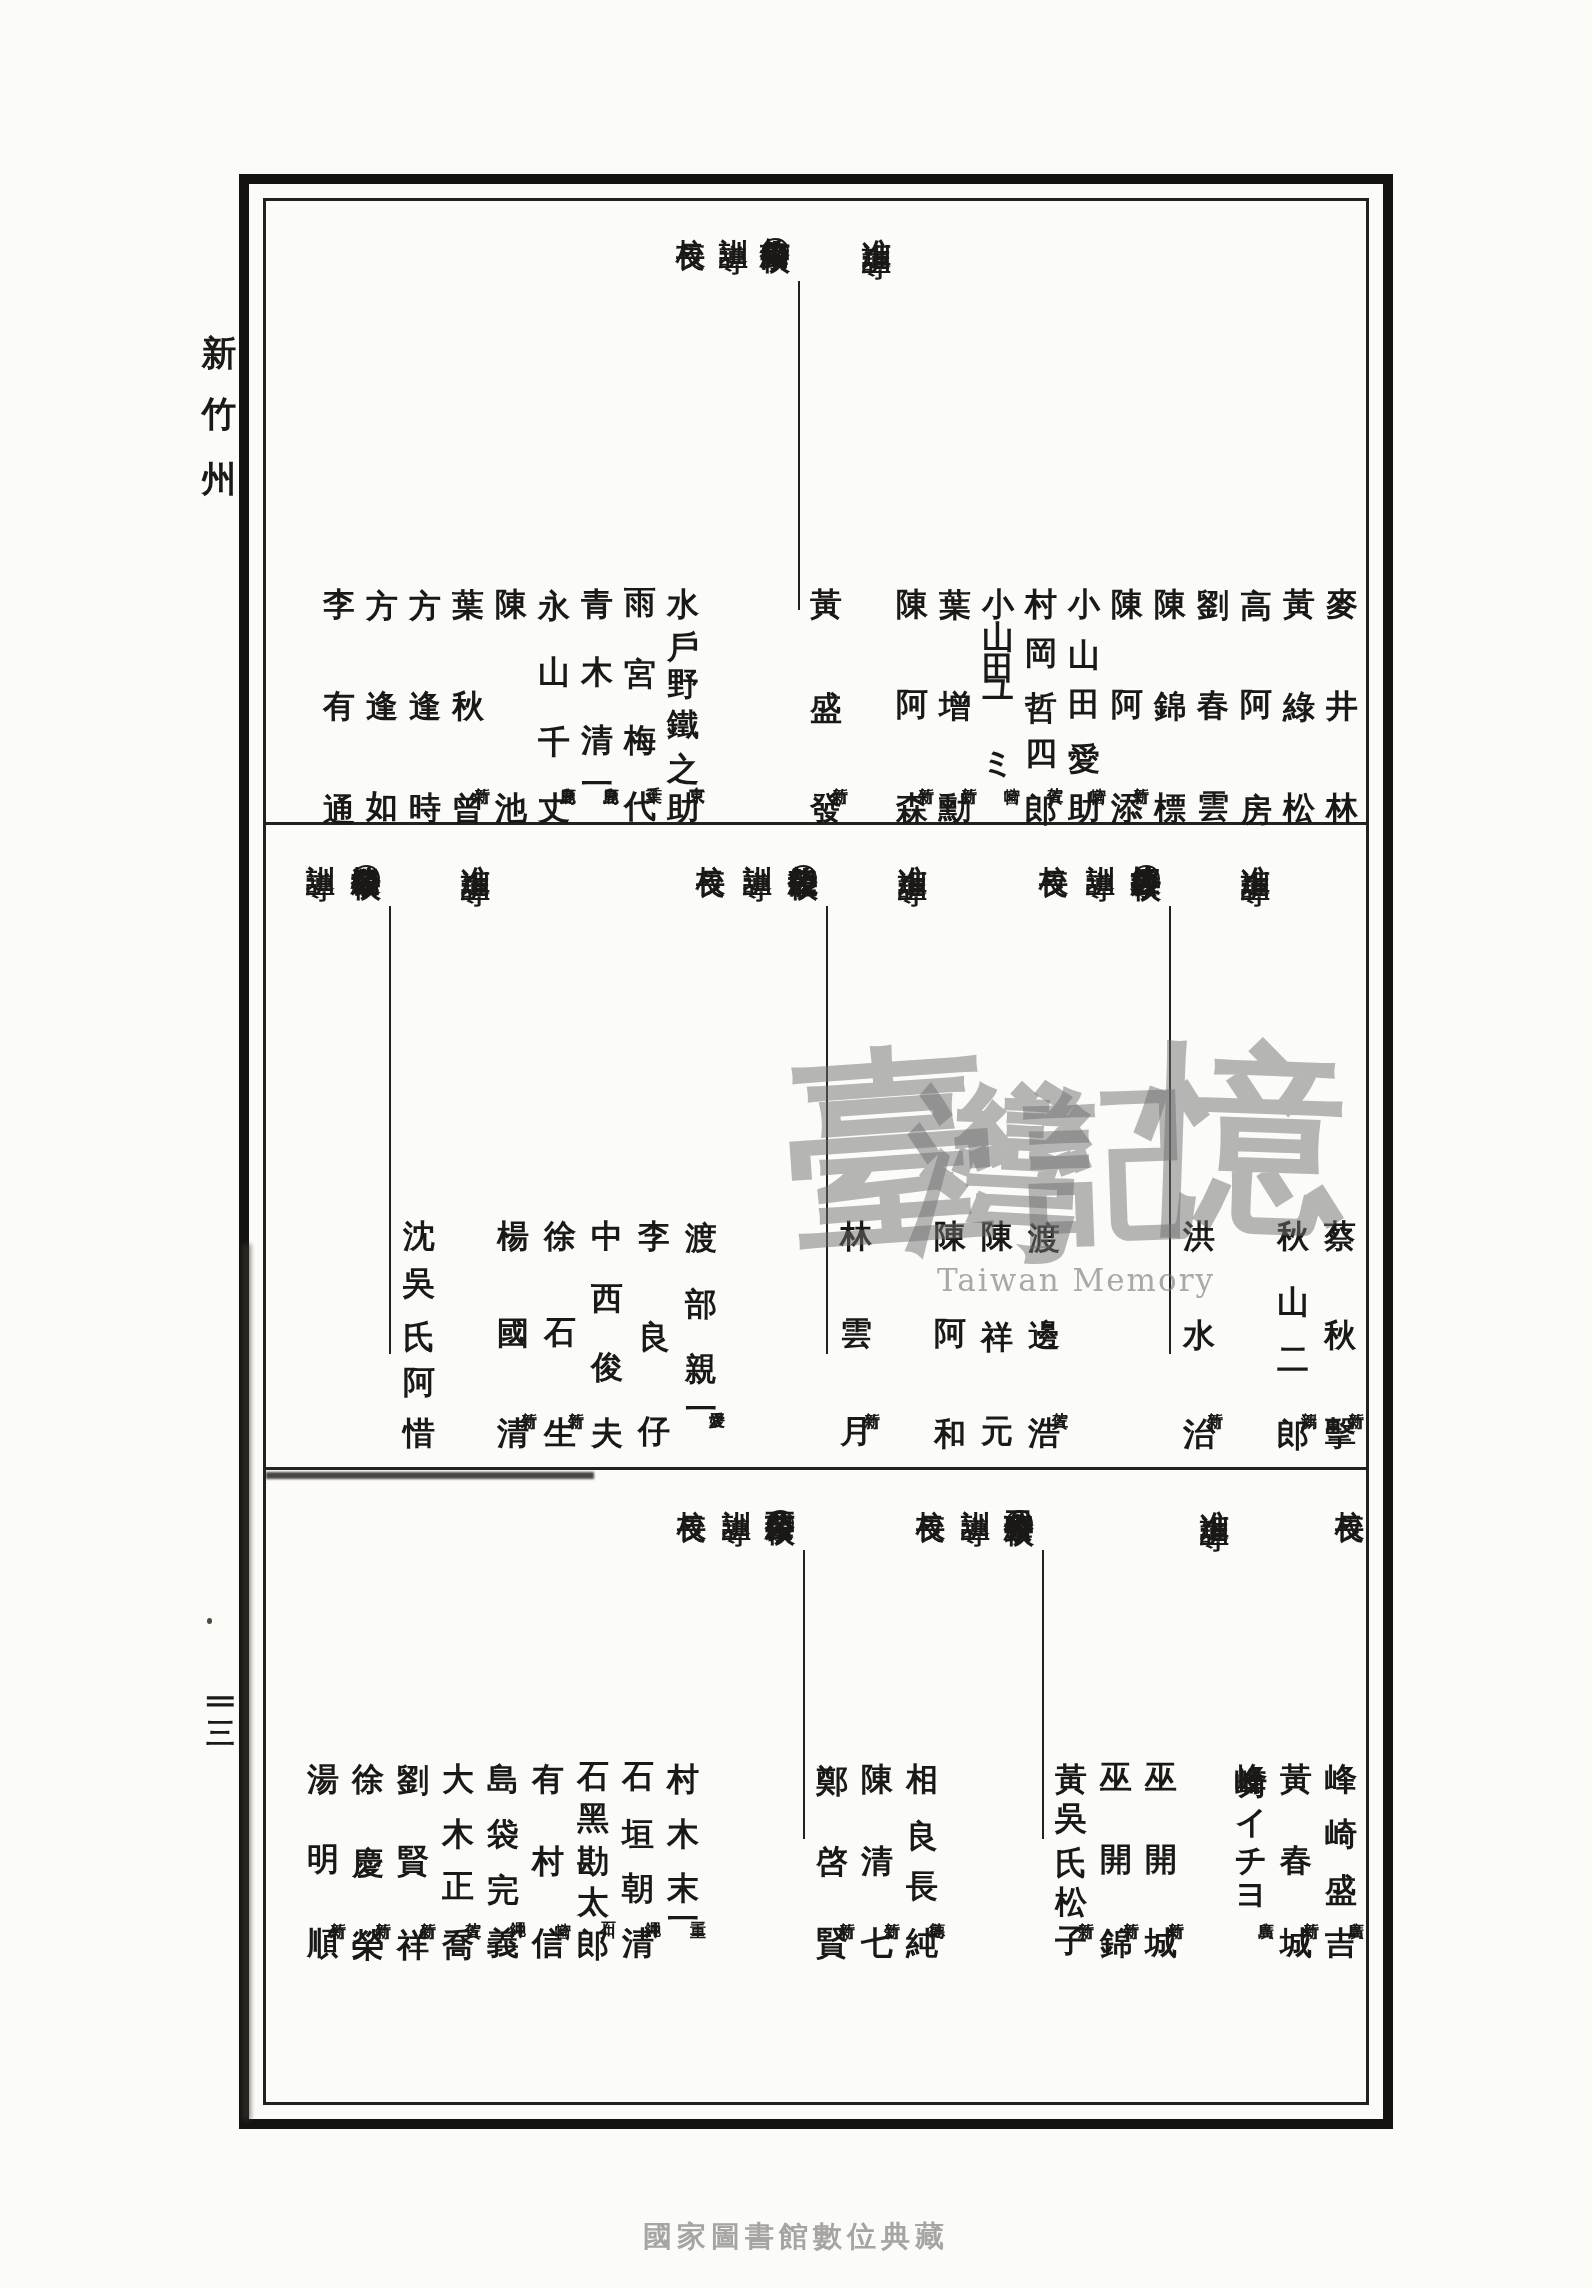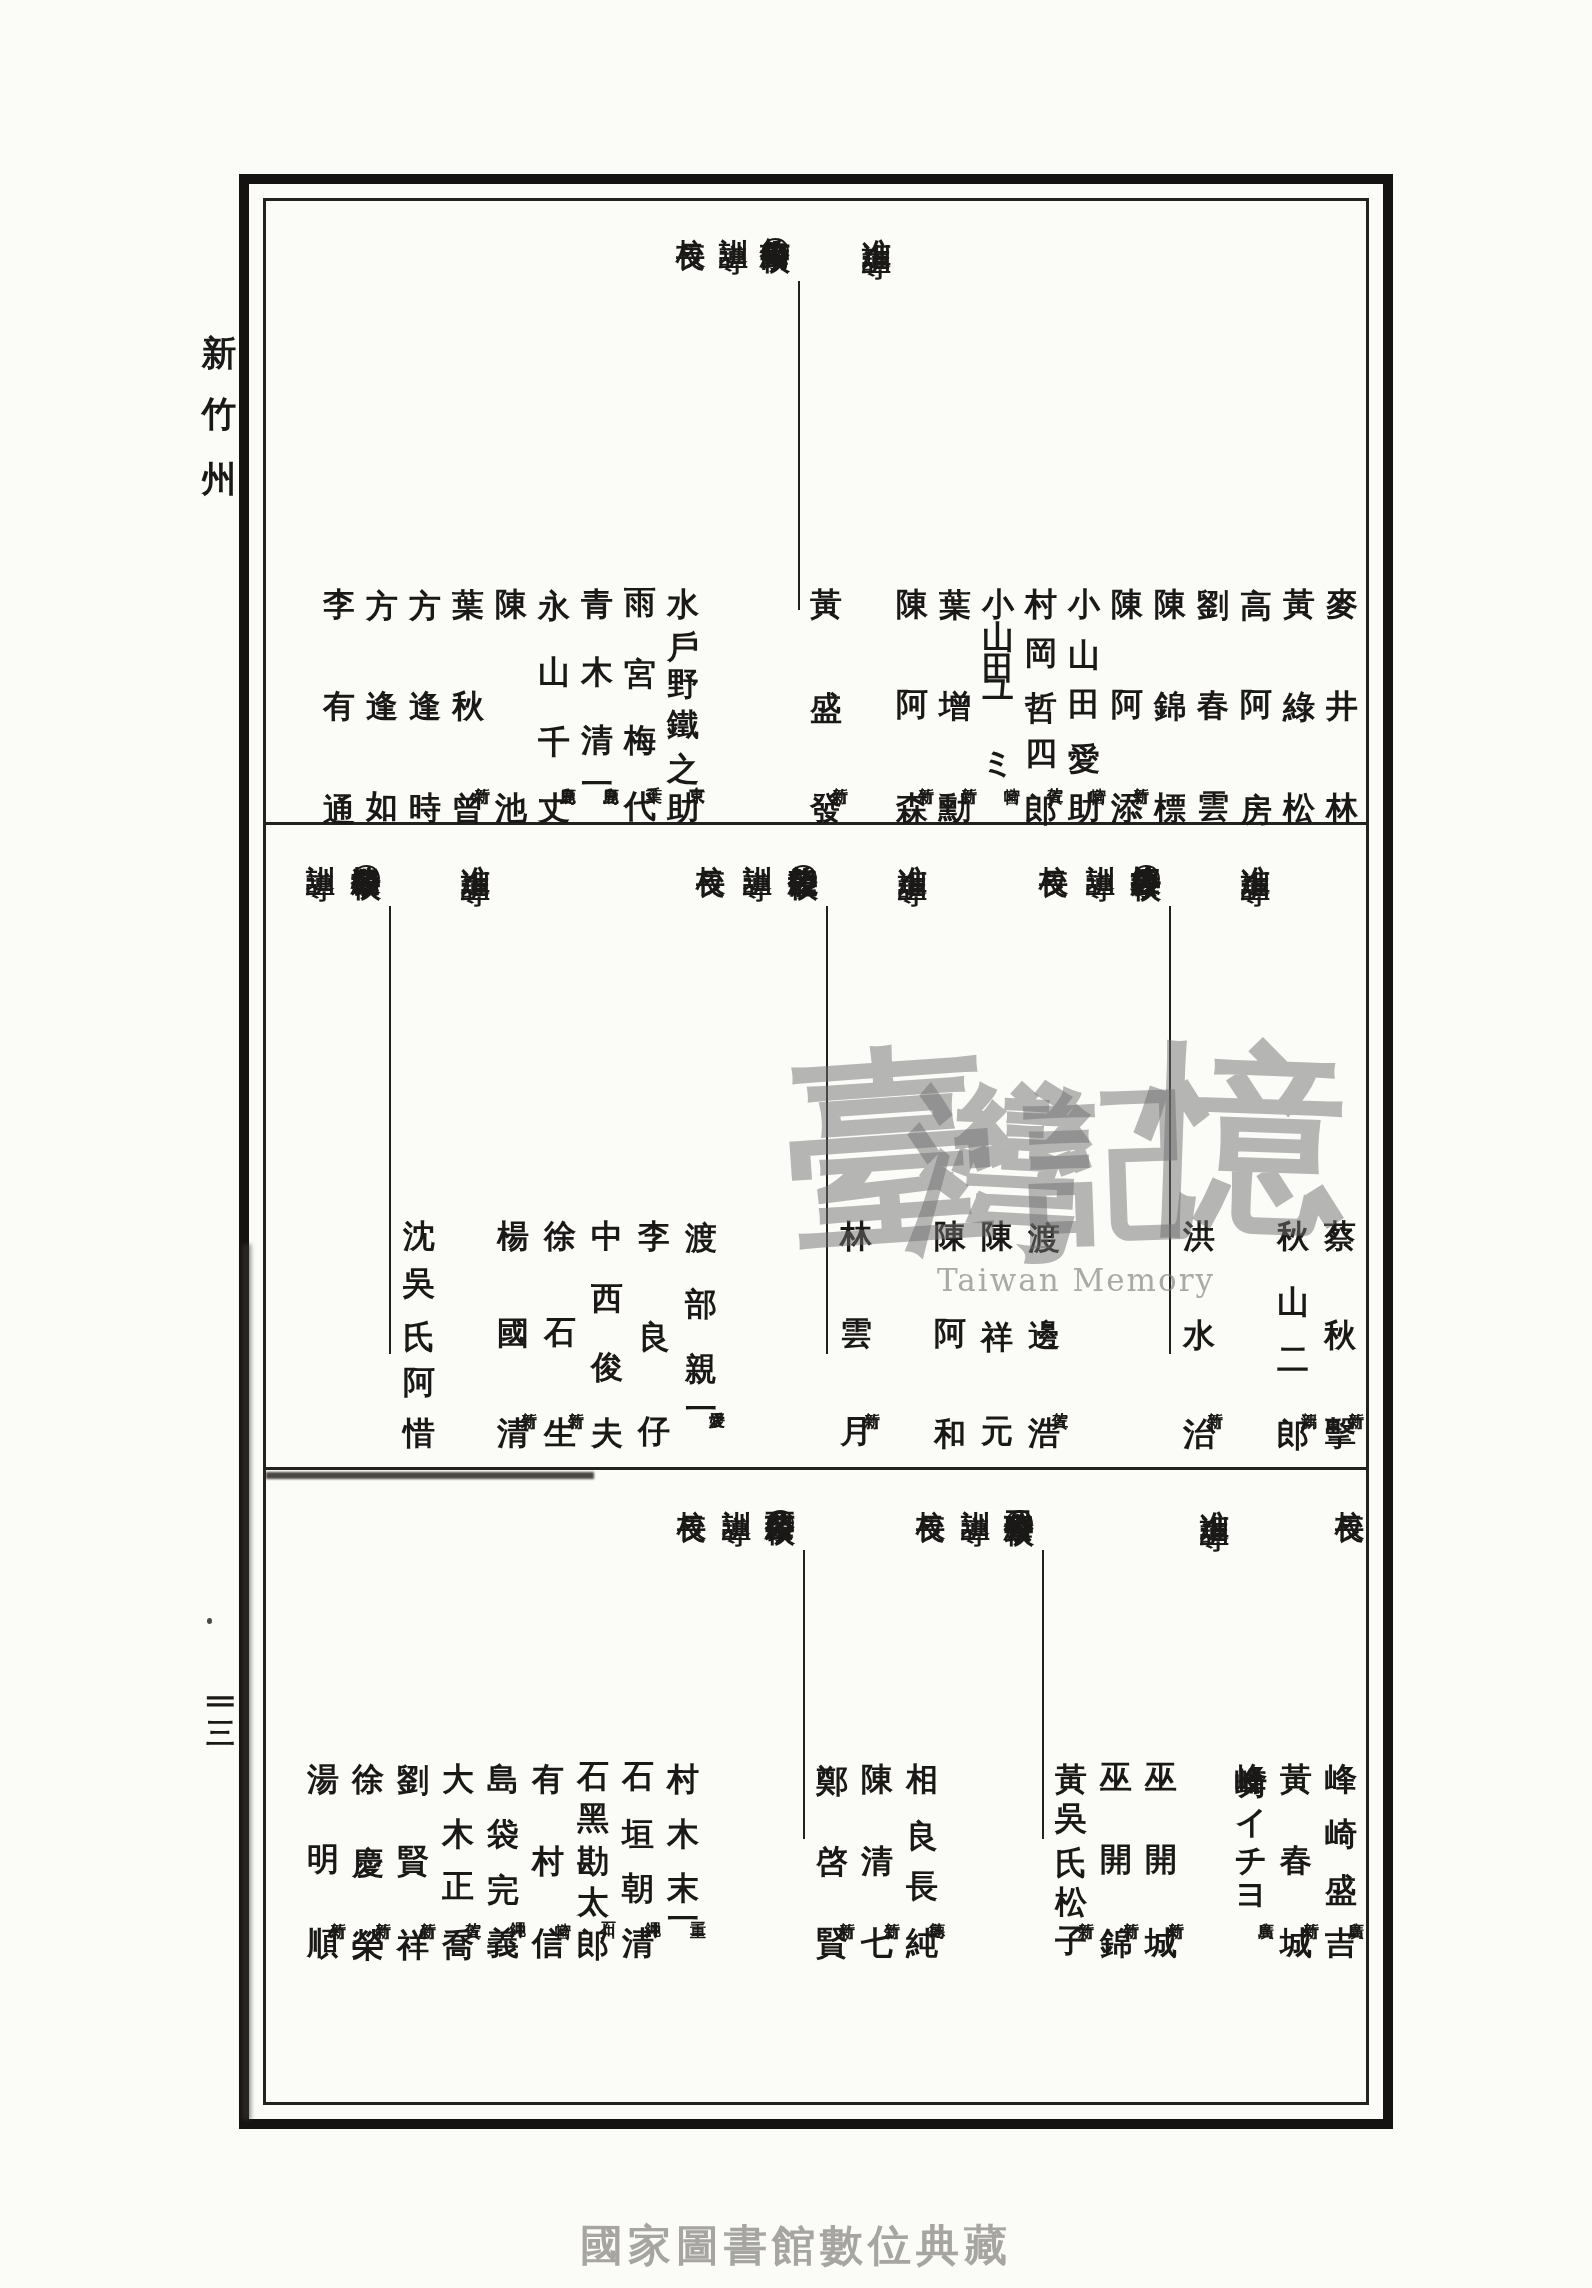--- a/index.html
+++ b/index.html
@@ -40,21 +40,21 @@
   .speck{position:absolute;left:207px;top:1618px;width:5px;height:6px;background:#4b4742;border-radius:50%;}
   
   .wm-cjk span{position:absolute;color:rgba(112,112,112,0.50);font-weight:bold;
         font-family:"DejaVu Serif","Liberation Serif",serif;line-height:1;}
   .wm-c0{left:786px;top:1043px;font-size:211px;transform:rotate(-4deg);}
   .wm-c1{left:907px;top:1081px;font-size:183px;transform:rotate(3deg);}
   .wm-c2{left:1025px;top:1077px;font-size:169px;transform:rotate(-2deg);}
   .wm-c3{left:1142px;top:1037px;font-size:203px;transform:rotate(2deg);}
   .wm-latin{position:absolute;left:937px;top:1262px;font-size:31px;letter-spacing:2px;
         color:rgba(118,118,118,0.62);font-family:"DejaVu Serif","Liberation Serif",serif;}
-  .footer{position:absolute;left:0;top:2217px;width:1592px;text-align:center;font-size:43px;
+  .footer{position:absolute;left:0;top:2217px;width:1592px;text-align:center;font-size:29px;
         letter-spacing:5px;font-weight:bold;color:#a6a5a2;
         font-family:"DejaVu Sans","Liberation Sans",sans-serif;}
 </style>
 </head>
 <body>
 
 <div class="page">
 
   <div class="frame-outer"></div>
   <div class="frame-inner"></div>

